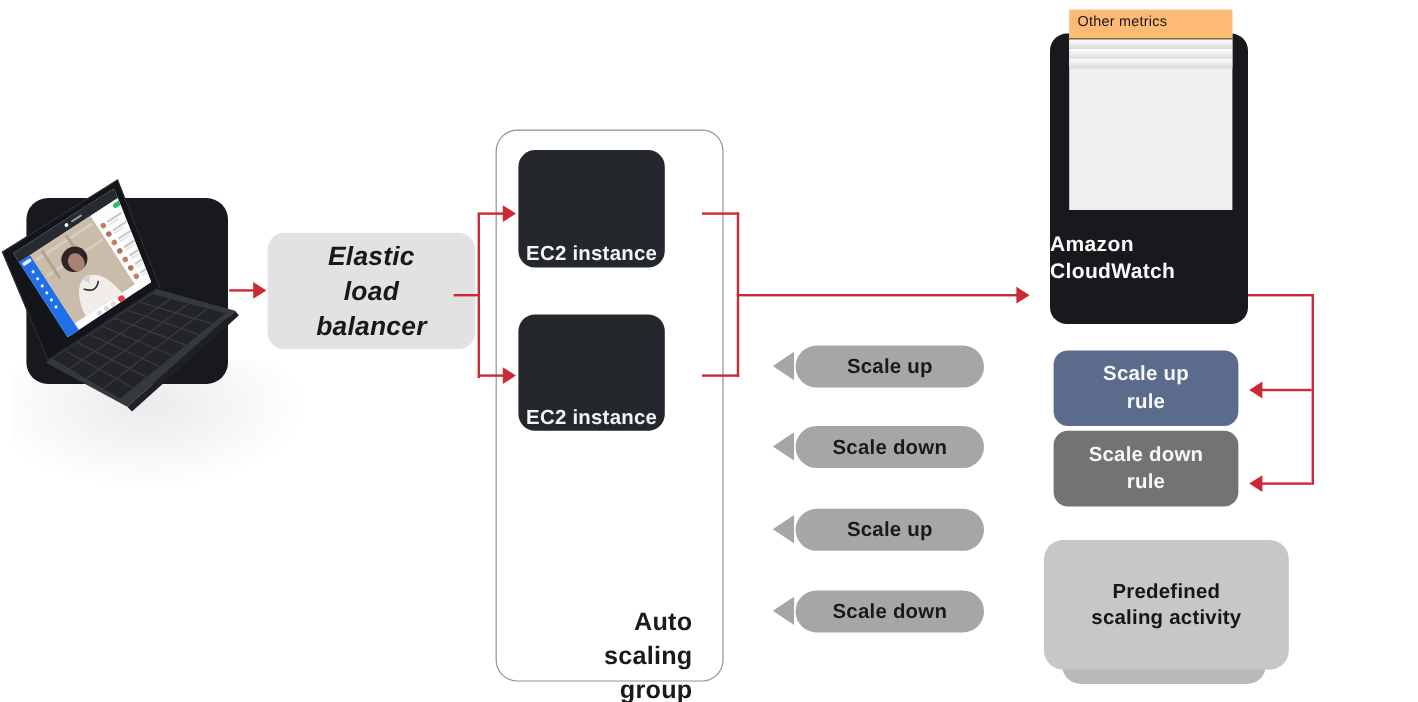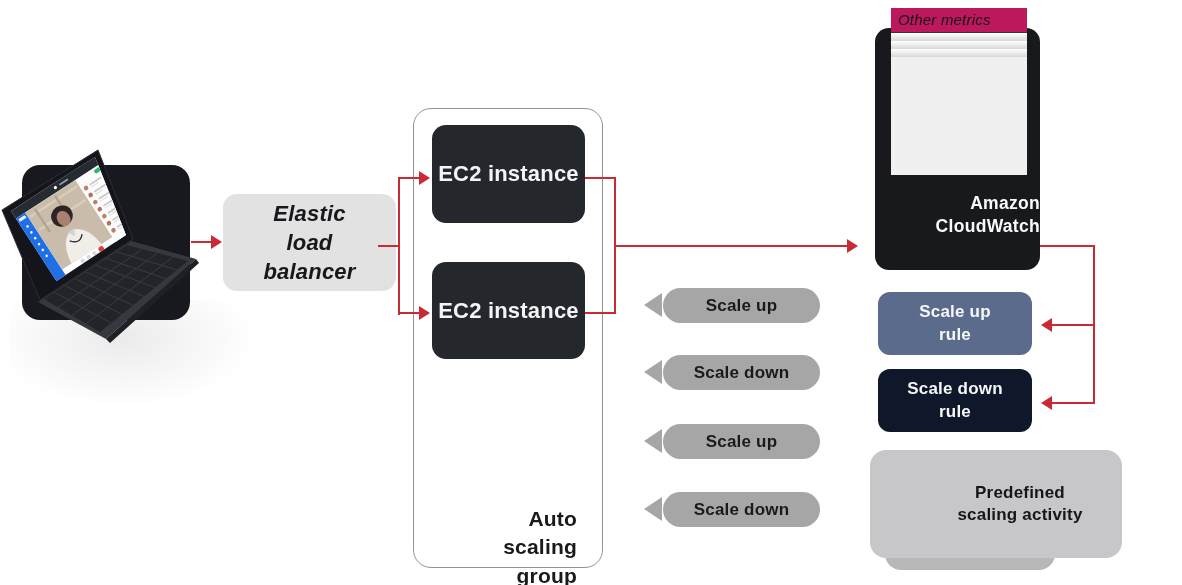--- a/index.html
+++ b/index.html
@@ -22,52 +22,52 @@
   .elb{left:223px;top:194px;width:173px;height:97px;background:#e2e2e3;border-radius:14px;
     color:#17181b;font-size:22px;font-style:italic;}
   .elb .lbl{max-width:112px;}
 
   .asg{left:413px;top:108px;width:190px;height:460px;border:1.6px solid #939393;border-radius:18px;
     box-sizing:border-box;background:transparent;}
   .asg-label{left:413px;top:505px;width:164px;text-align:right;color:#191a1c;
     font-size:21px;font-weight:700;line-height:1.35;letter-spacing:.2px;}
   .asg-label .lbl{display:inline-block;max-width:120px;}
 
-  .ec2{width:153px;height:98px;background:var(--dark);border-radius:14px;color:#f3f4f5;font-size:22px;}
+  .ec2{width:122px;height:98px;background:var(--dark);border-radius:14px;color:#f3f4f5;font-size:17px;align-items:flex-end;}
   .ec2a{left:432px;top:125px;}
   .ec2b{left:432px;top:262px;height:97px;}
 
   
   .bubble{left:663px;width:157px;height:35px;background:#a6a6a6;border-radius:17.5px;
     display:flex;align-items:center;justify-content:center;color:#1a1a1c;font-size:17px;
     font-weight:700;letter-spacing:.2px;white-space:nowrap;}
   .tail{left:644px;width:18px;height:24px;background:#a6a6a6;
     clip-path:polygon(0 50%,100% 0,100% 100%);}
 
   
   .cw{left:875px;top:28px;width:165px;height:242px;background:var(--cwdark);border-radius:14px;}
-  .cw-label{left:875px;top:192px;width:165px;text-align:right;color:#fafafa;font-size:17.5px;
+  .cw-label{left:875px;top:192px;width:165px;text-align:left;color:#fafafa;font-size:17.5px;
     font-weight:700;line-height:1.3;letter-spacing:.3px;}
   .cw-label .lbl{display:inline-block;max-width:125px;}
   .metrics{left:891px;top:8px;width:136px;height:167px;background:#f0f0f0;}
-  .mrow{height:21px;background:#be185d;border-bottom:1.6px solid #343434;
-    padding:3px 6px 0 7px;box-sizing:content-box;font-size:15px;color:#141414;
-    letter-spacing:.2px;white-space:nowrap;overflow:hidden;font-style:italic;}
+  .mrow{height:21px;background:#fdba74;border-bottom:1.6px solid #343434;
+    padding:3px 6px 0 7px;box-sizing:content-box;font-size:12px;color:#141414;
+    letter-spacing:.2px;white-space:nowrap;overflow:hidden;}
   .mgap{height:8px;background:linear-gradient(180deg,#ffffff,#d8d8d8);}
 
   
   .rule{width:154px;height:63px;border-radius:12px;color:#f6f7f8;font-size:17px;}
   .rule .lbl{max-width:100px;}
   .rule-up{left:878px;top:292px;background:#5b6b8c;text-align:center;}
-  .rule-down{left:878px;top:369px;background:#0f172a;}
+  .rule-down{left:878px;top:359px;background:#737373;}
 
   
   .pre-back{left:885px;top:464px;width:170px;height:106px;border-radius:16px;background:#b8b8bb;}
   .pre-front{left:870px;top:450px;width:204px;height:108px;border-radius:16px;background:#c7c7c9;
-    color:#161618;font-size:17px;padding-left:48px;}
+    color:#161618;font-size:17px;}
   .pre-front .lbl{max-width:135px;}
 
   
   .rl{position:absolute;background:var(--red);}
   .ah{position:absolute;width:0;height:0;}
   .ah-r{border-top:7px solid transparent;border-bottom:7px solid transparent;border-left:11px solid var(--red);}
   .ah-l{border-top:7px solid transparent;border-bottom:7px solid transparent;border-right:11px solid var(--red);}
 </style>
 </head>
 <body>

